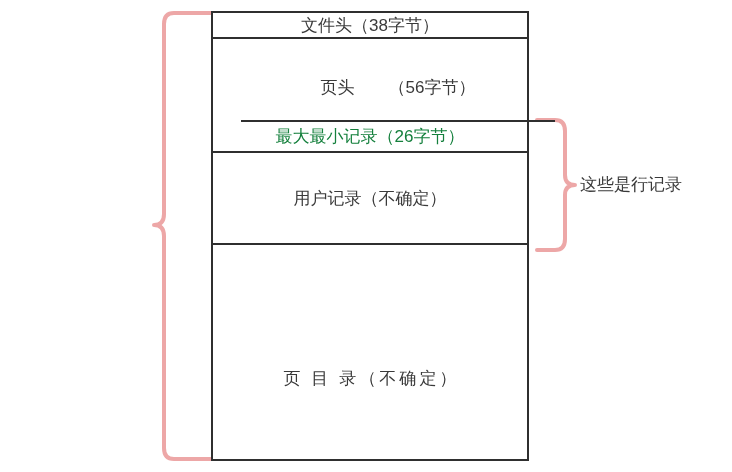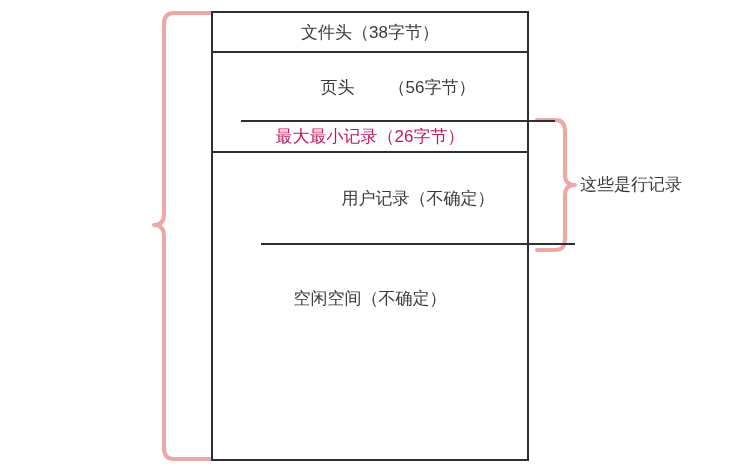--- a/index.html
+++ b/index.html
@@ -52,24 +52,24 @@
     color: #3a3a3a;
     white-space: pre;
     text-align: center;
   }
   .row-label.spaced {
     letter-spacing: 0.18em;
     text-indent: 0.18em;
   }
 
   
-  .r0 { top: 0px;   height: 40px;  }   
+  .r0 { top: 0px;   height: 26px;  }   
   .r1 { top: 42px;  height: 67px;  }   
   .r2 { top: 109px; height: 31px;  }   
-  .r3 { top: 140px; height: 92px; margin-left: 48px;  }   
+  .r3 { top: 140px; height: 92px;  }   
   .r4 { top: 232px; height: 107px; }   
   .r5 { top: 339px; height: 53px;  }   
   .r6 { top: 392px; height: 54px;  }   
 
   
   .brace-svg {
     position: absolute;
     overflow: visible;
   }
   .brace-path {
@@ -145,28 +145,28 @@
 
     <div class="page-row r0" style="border-bottom-color: rgb(47, 47, 47);">
       <span class="row-label" style="color: rgb(58, 58, 58);">文件头（38字节）</span>
     </div>
 
     <div class="page-row r1" style="border-bottom-color: rgb(47, 47, 47); margin-left: 28px;">
       <span class="row-label" style="color: rgb(58, 58, 58);">页头　　（56字节）</span>
     </div>
 
     <div class="page-row r2" style="border-bottom-color: rgb(47, 47, 47);">
-      <span class="row-label" style="color: #be185d;">最大最小记录（26字节）</span>
+      <span class="row-label" style="color: #15803d;">最大最小记录（26字节）</span>
     </div>
 
     <div class="page-row r3" style="border-bottom-color: rgb(47, 47, 47);">
       <span class="row-label" style="color: rgb(58, 58, 58);">用户记录（不确定）</span>
     </div>
 
-    <div class="page-row r4" style="border-bottom-color: rgb(47, 47, 47);">
-      <span class="row-label" style="color: rgb(58, 58, 58);">空闲空间（不确定）</span>
+
+    <div class="page-row r5" style="border-bottom-color: rgb(47, 47, 47);">
+      <span class="row-label spaced" style="color: rgb(58, 58, 58);">页 目 录（不确定）</span>
     </div>
-
 
 
   </div>
 
 </div>
 
 </body></html>

